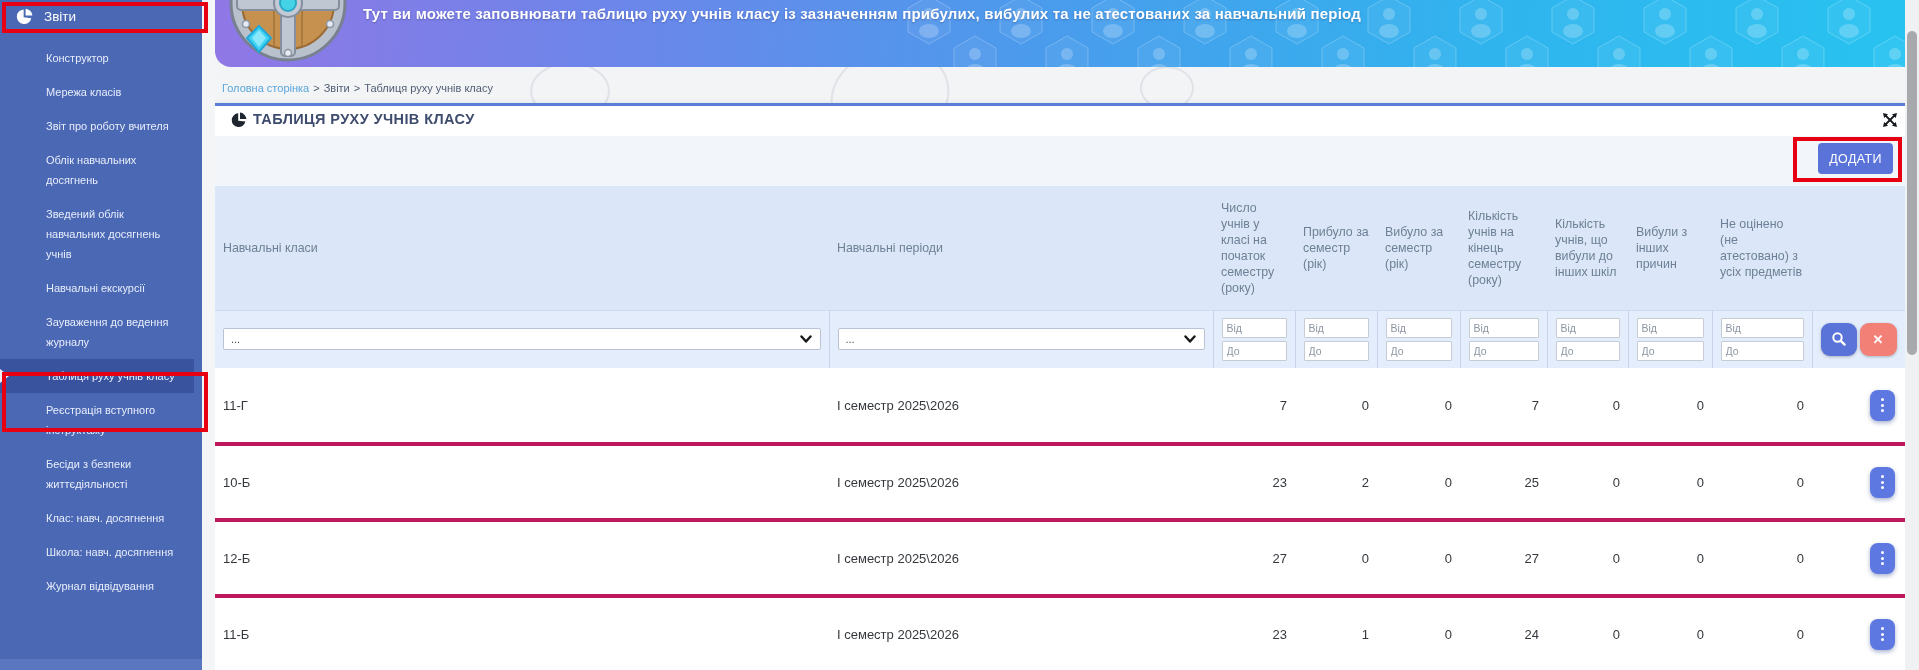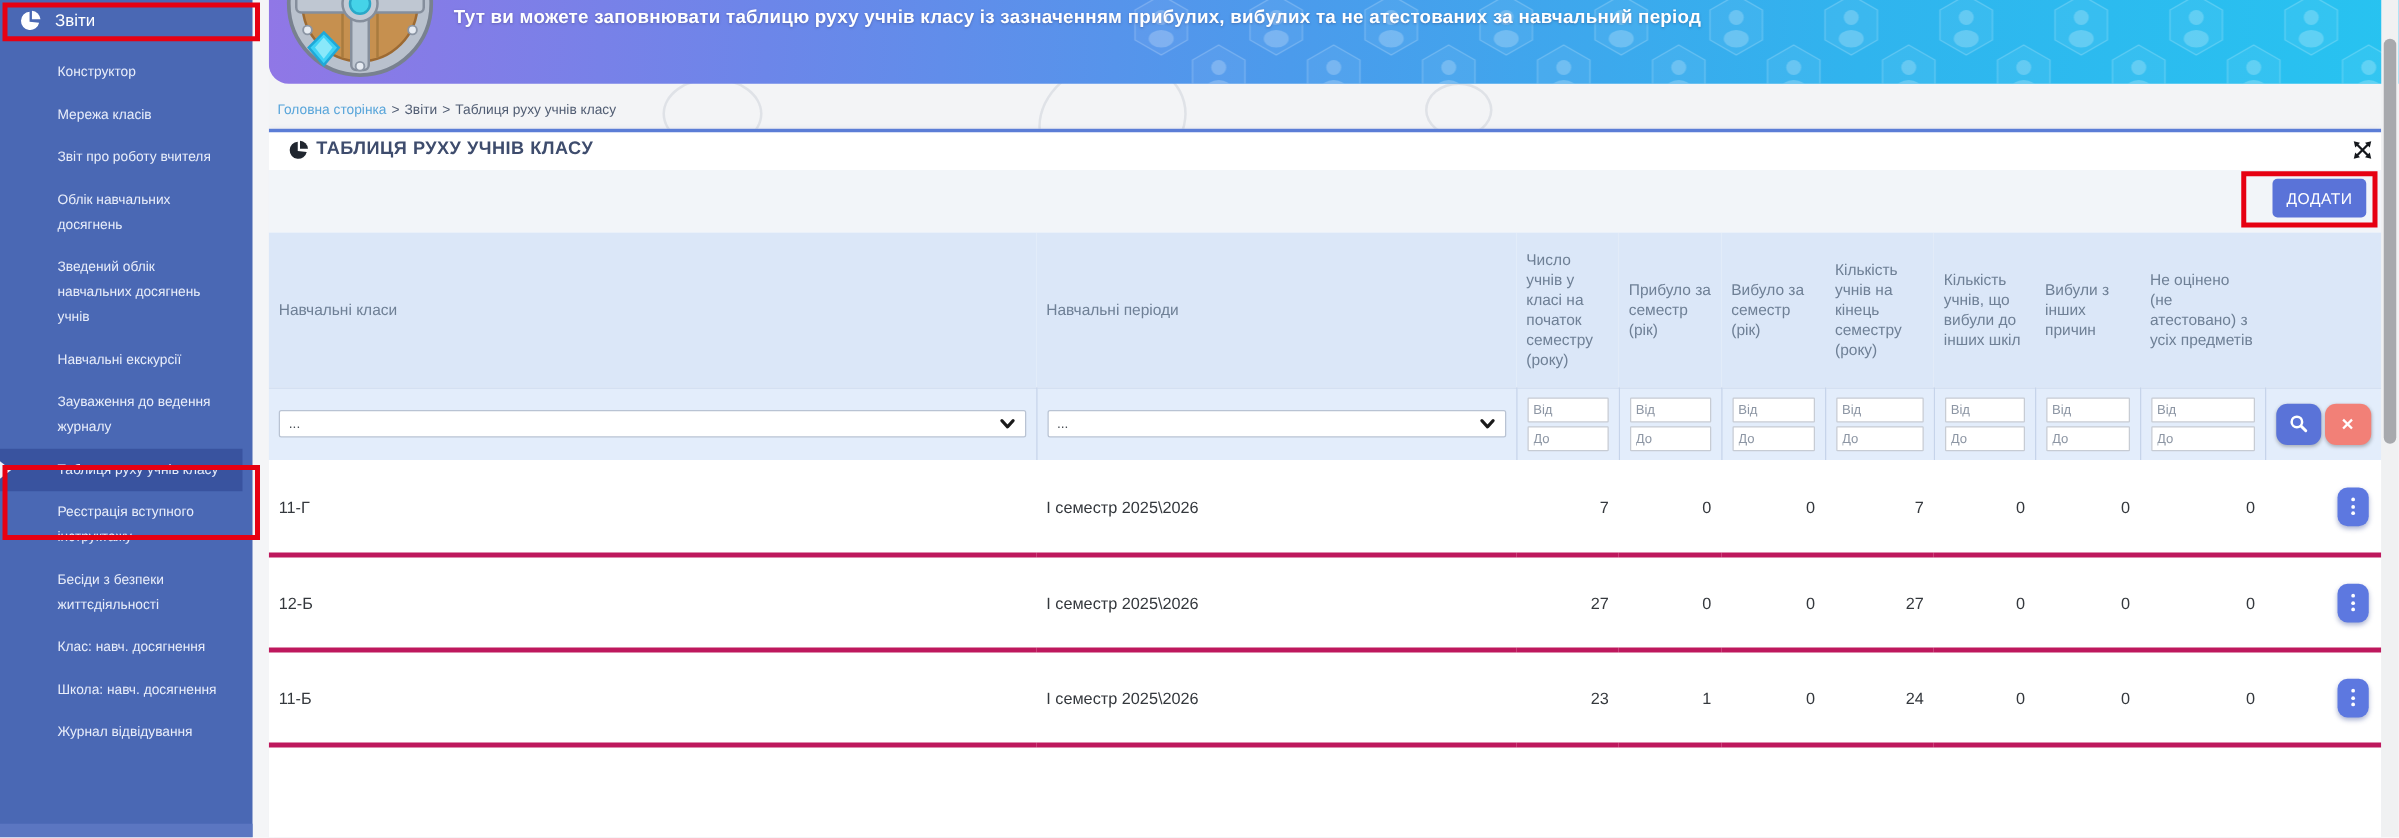--- a/index.html
+++ b/index.html
@@ -338,20 +338,38 @@
             <td class="num">0</td>
             <td>
               <button class="btn-dots">
                 <span class="dot"></span>
                 <span class="dot"></span>
                 <span class="dot"></span>
               </button>
             </td>
           </tr>
           <tr>
+            <td class="first">10-Б</td>
+            <td>І семестр 2025\2026</td>
+            <td class="num">23</td>
+            <td class="num">2</td>
+            <td class="num">0</td>
+            <td class="num">25</td>
+            <td class="num">0</td>
+            <td class="num">0</td>
+            <td class="num">0</td>
+            <td>
+              <button class="btn-dots">
+                <span class="dot"></span>
+                <span class="dot"></span>
+                <span class="dot"></span>
+              </button>
+            </td>
+          </tr>
+          <tr>
             <td class="first">12-Б</td>
             <td>І семестр 2025\2026</td>
             <td class="num">27</td>
             <td class="num">0</td>
             <td class="num">0</td>
             <td class="num">27</td>
             <td class="num">0</td>
             <td class="num">0</td>
             <td class="num">0</td>
             <td>

